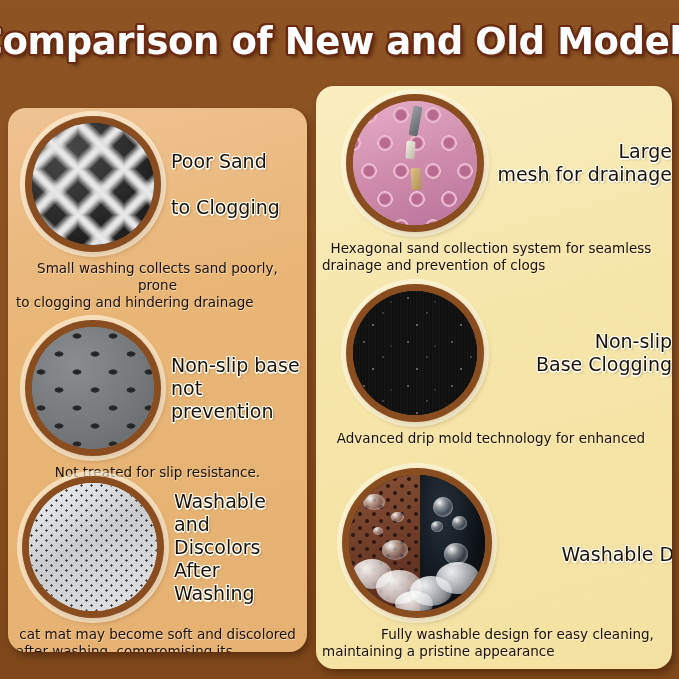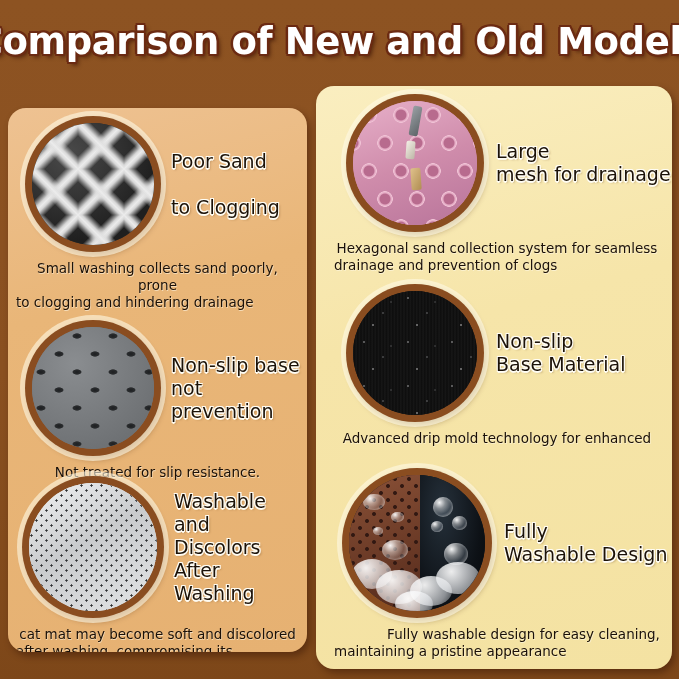--- a/index.html
+++ b/index.html
@@ -234,22 +234,22 @@
   .panel-old .cap-wrap { padding: 8px 8px 0 8px; }
 
   
   .panel-new .f1 { position: absolute; left: 0; top: 8px;  width: 356px; }
   .panel-new .f2 { position: absolute; left: 0; top: 198px; width: 356px; }
   .panel-new .f3 { position: absolute; left: 0; top: 382px; width: 409px; }
 
   .panel-new .circle { width: 138px; height: 138px; margin-left: 30px; }
   .panel-new .f3 .circle { width: 150px; height: 150px; margin-left: 26px; }
 
-  .panel-new .feat-head { margin-left: 12px; text-align: left; flex: 1; }
-  .panel-new .cap-wrap { padding: 8px 12px 0 6px; margin-left: 12px; }
+  .panel-new .feat-head { margin-left: 12px; text-align: right; flex: 1; }
+  .panel-new .cap-wrap { padding: 8px 12px 0 6px; }
 
   .cap-line { display: block; }
   .cap-center { text-align: center; }
   .cap-left { text-align: left; }
   .head-center { text-align: center; }
 </style>
 </head>
 <body>
 
 <div id="page">
@@ -342,21 +342,21 @@
 
     <div class="feature f2">
       <div class="feature-main">
         <div class="circle">
           <div class="circle-inner">
             <div class="tex-black"></div>
           </div>
         </div>
         <div class="feat-head head-center">
           <span>Non-slip</span><br>
-          <span>Base Material</span>
+          <span>Base Clogging</span>
         </div>
       </div>
       <div class="cap-wrap">
         <span class="feat-caption cap-line cap-center">Advanced drip mold technology for enhanced</span>
       </div>
     </div>
 
     <div class="feature f3">
       <div class="feature-main">
         <div class="circle">

